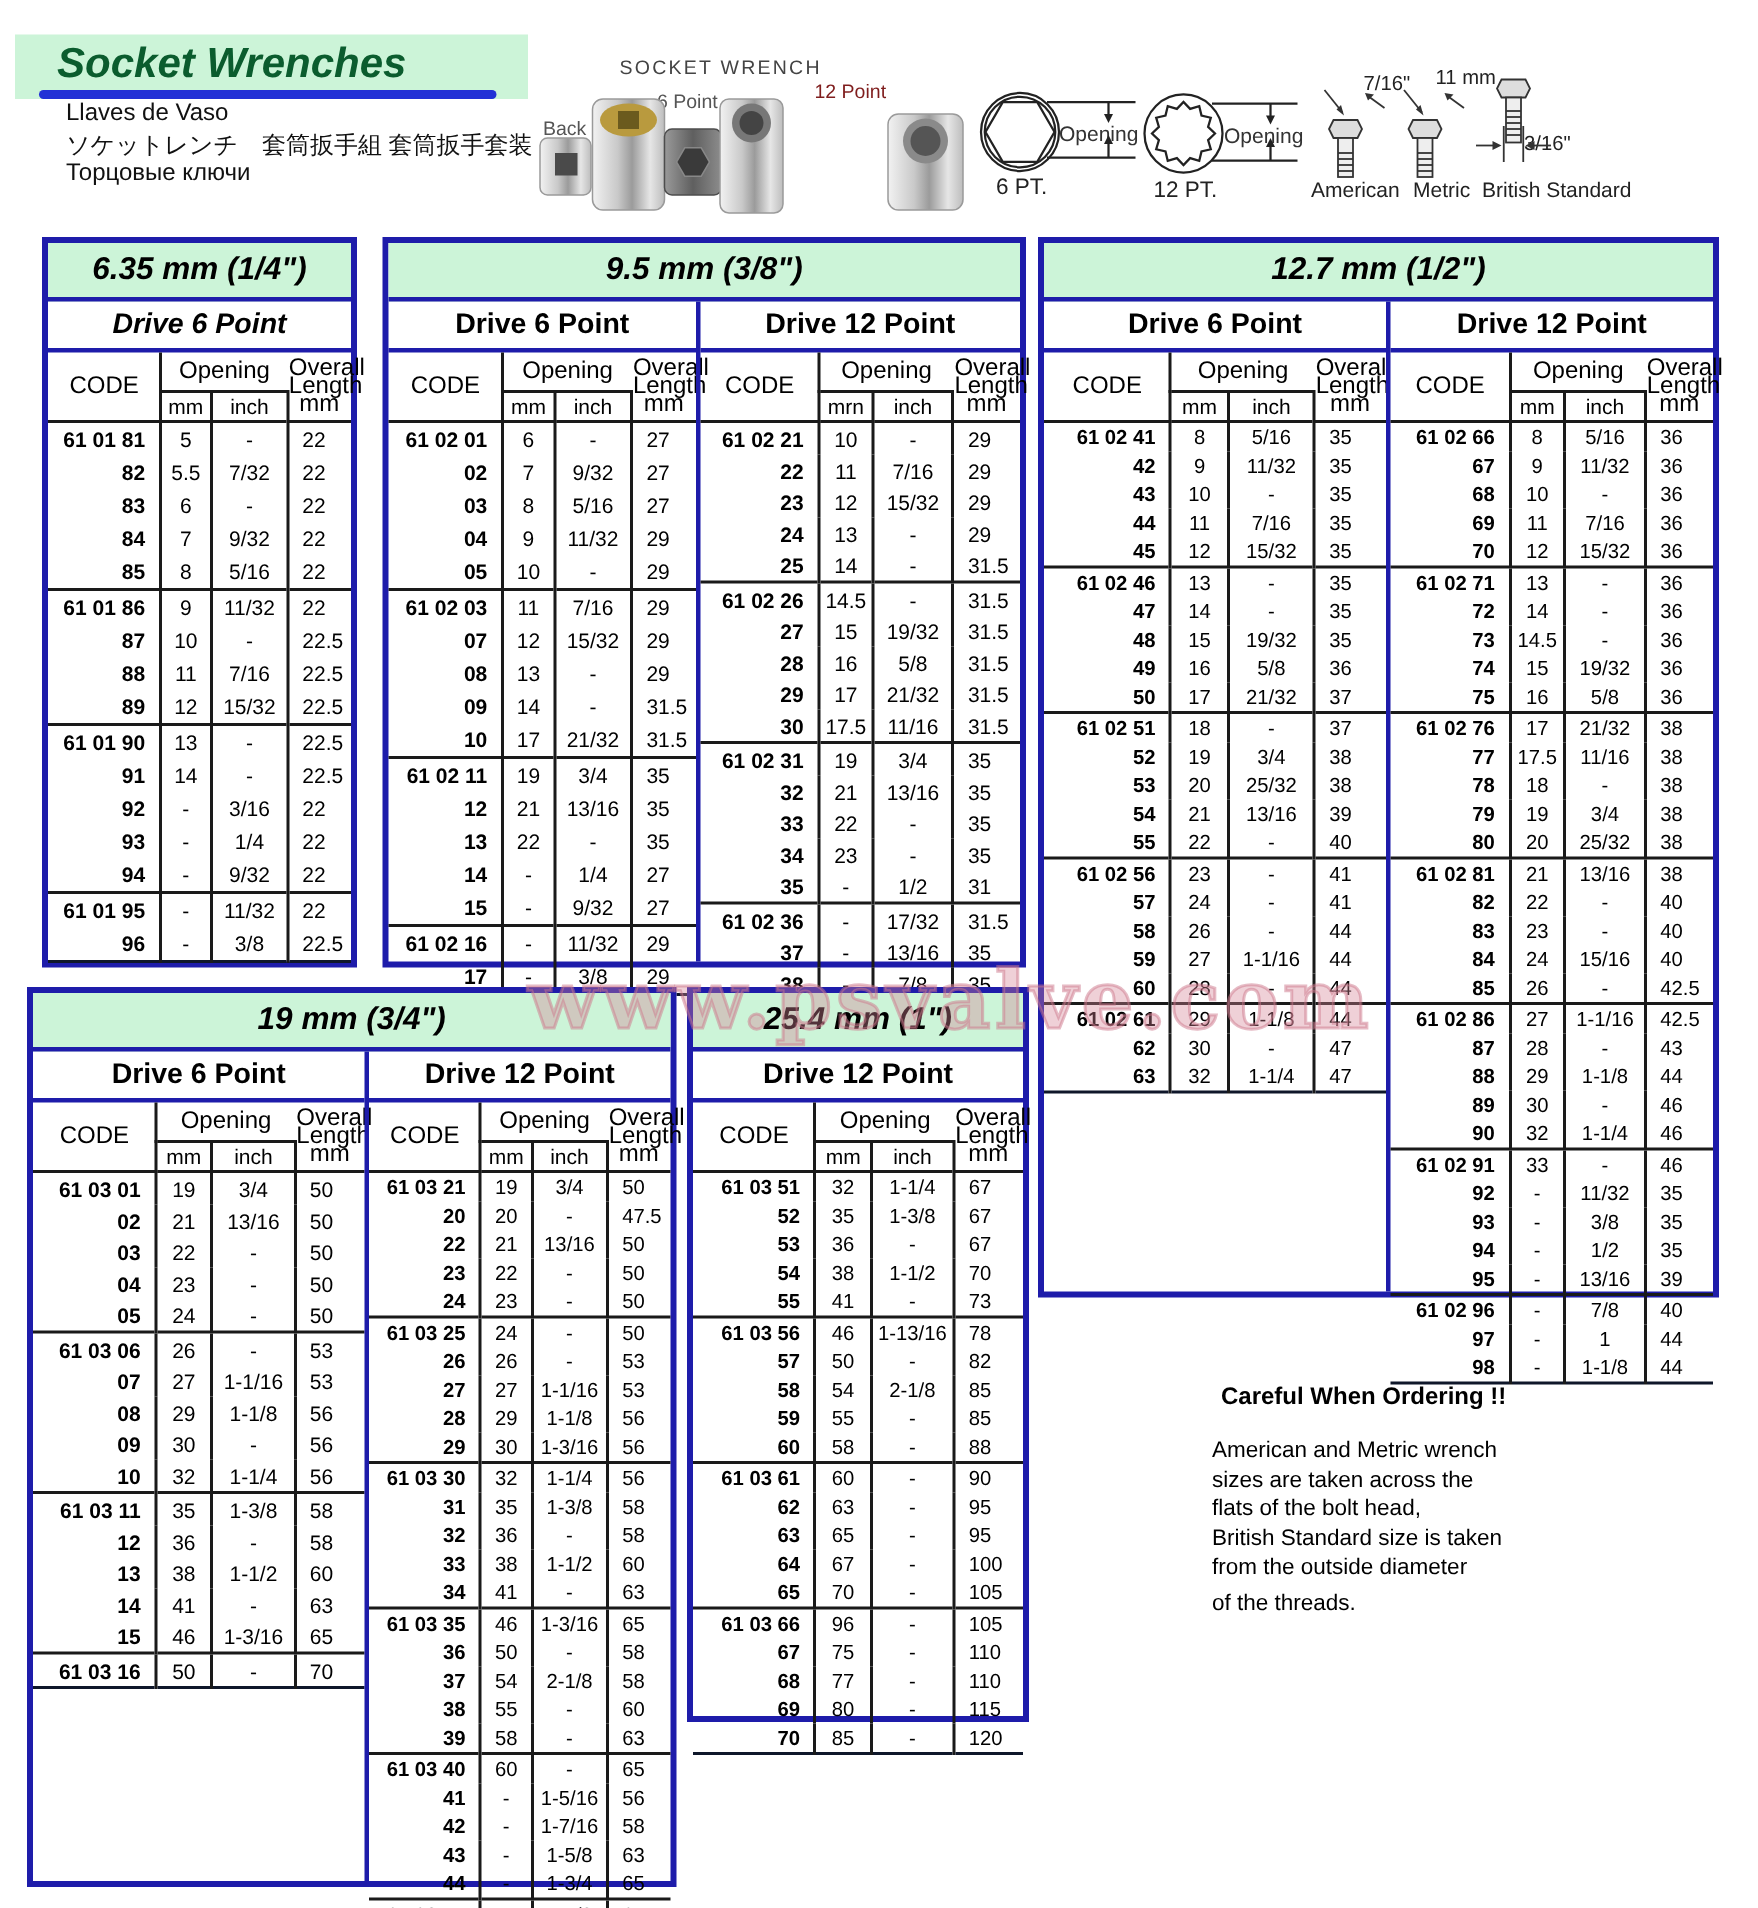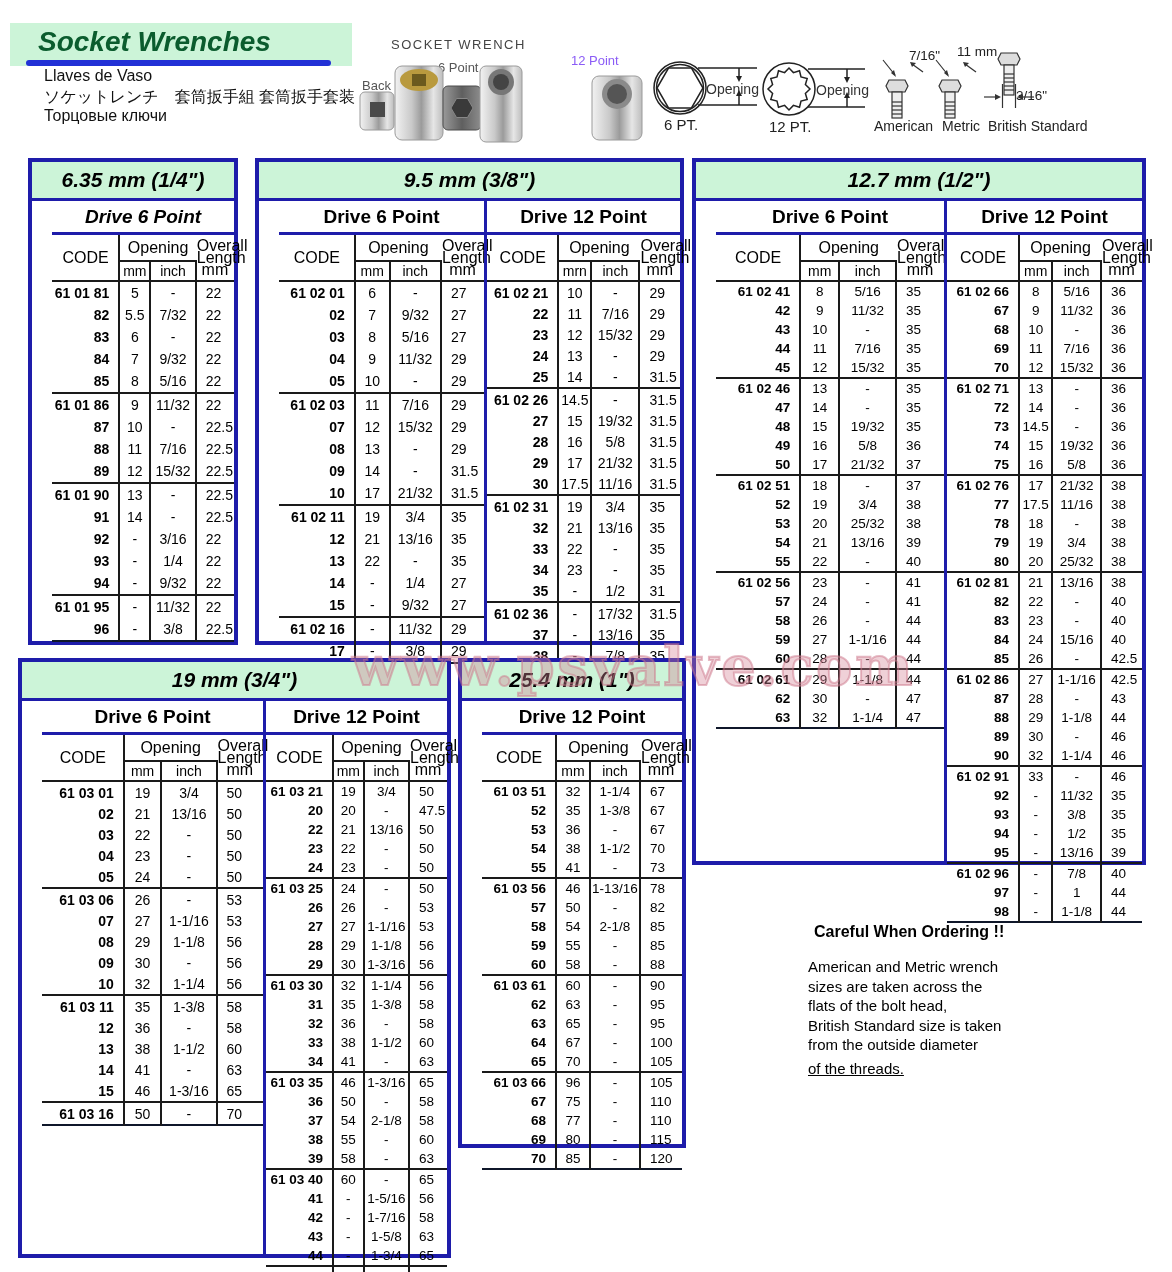--- a/index.html
+++ b/index.html
@@ -19,21 +19,21 @@
   .sub{font-size:16px;color:#111;}
   .lbl-sm{font-size:13px;color:#444;}
   .lbl-md{font-size:14px;color:#222;}
   
   .tbl{position:absolute;border:4px solid var(--navy);background:#fff;box-sizing:border-box;}
   .tbl-title{
     height:39px;border-bottom:3px solid var(--navy);background:var(--green);
     display:flex;align-items:center;justify-content:center;
     font-weight:bold;font-style:italic;font-size:21px;box-sizing:border-box;
   }
-  .cols{display:flex;height:calc(100% - 39px);margin-left:20px;}
+  .cols{display:flex;height:calc(100% - 39px);}
   .col{box-sizing:border-box;}
   .col + .col{border-left:3px solid var(--navy);}
   .drive-hdr{
     height:34px;border-bottom:3px solid var(--navy);
     display:flex;align-items:center;justify-content:center;
     font-weight:bold;font-size:19px;box-sizing:border-box;
   }
   .drive-hdr.it{font-style:italic;}
   
   .dtab{width:100%;border-collapse:collapse;table-layout:fixed;border-bottom:2px solid #0f172a;}
@@ -68,24 +68,24 @@
 </head>
 <body>
 
 <div class="abs green-band" style="left:10px;top:23px;width:342px;height:43px;"></div>
 <div class="abs blue-bar" style="left:26px;top:60px;width:305px;height:6px;"></div>
 <div class="abs page-title" style="left:38px;top:26px;">Socket Wrenches</div>
 <div class="abs sub" style="left:44px;top:67px;">Llaves de Vaso</div>
 <div class="abs sub" style="left:44px;top:87px;">ソケットレンチ　套筒扳手組  套筒扳手套装</div>
 <div class="abs sub" style="left:44px;top:107px;">Торцовые ключи</div>
 
-<div class="abs lbl-sm" style="left:391px;top:37px;letter-spacing:1.5px;">SOCKET WRENCH</div>
+<div class="abs lbl-sm" style="left:413px;top:37px;letter-spacing:1.5px;">SOCKET WRENCH</div>
 <div class="abs lbl-sm" style="left:362px;top:78px;color:#555;">Back</div>
 <div class="abs lbl-sm" style="left:438px;top:60px;color:#555;">6 Point</div>
-<div class="abs lbl-sm" style="left:571px;top:53px;color:#8b5cf6;">12 Point</div>
+<div class="abs lbl-sm" style="left:543px;top:53px;color:#7f1d1d;">12 Point</div>
 <div class="abs lbl-md" style="left:664px;top:116px;font-size:15px;">6 PT.</div>
 <div class="abs lbl-md" style="left:769px;top:118px;font-size:15px;">12 PT.</div>
 <div class="abs lbl-md" style="left:706px;top:81px;color:#333;">Opening</div>
 <div class="abs lbl-md" style="left:816px;top:82px;color:#333;">Opening</div>
 <div class="abs lbl-md" style="left:874px;top:118px;">American</div>
 <div class="abs lbl-md" style="left:942px;top:118px;">Metric</div>
 <div class="abs lbl-md" style="left:988px;top:118px;">British Standard</div>
 <div class="abs lbl-md" style="left:909px;top:48px;font-size:13.5px;">7/16"</div>
 <div class="abs lbl-md" style="left:957px;top:44px;font-size:13.5px;">11 mm</div>
 <div class="abs lbl-md" style="left:1016px;top:88px;font-size:13.5px;">3/16"</div>
@@ -1442,16 +1442,16 @@
   </div>
 </div>
 
 <div class="abs" style="left:808px;top:898px;width:270px;margin-top:25px;">
   <div class="note-title">Careful When Ordering !!</div>
   <div class="note-line">American and Metric wrench</div>
   <div class="note-line">sizes are taken across the</div>
   <div class="note-line">flats of the bolt head,</div>
   <div class="note-line">British Standard size is taken</div>
   <div class="note-line">from the outside diameter</div>
-  <div class="note-line" style="margin-top:4px;text-decoration:underline;">of the threads.</div>
+  <div class="note-line" style="margin-top:4px;">of the threads.</div>
 </div>
 
 <div class="abs watermark" style="left:352px;top:634px;">www.psvalve.com</div>
 
 </body></html>

